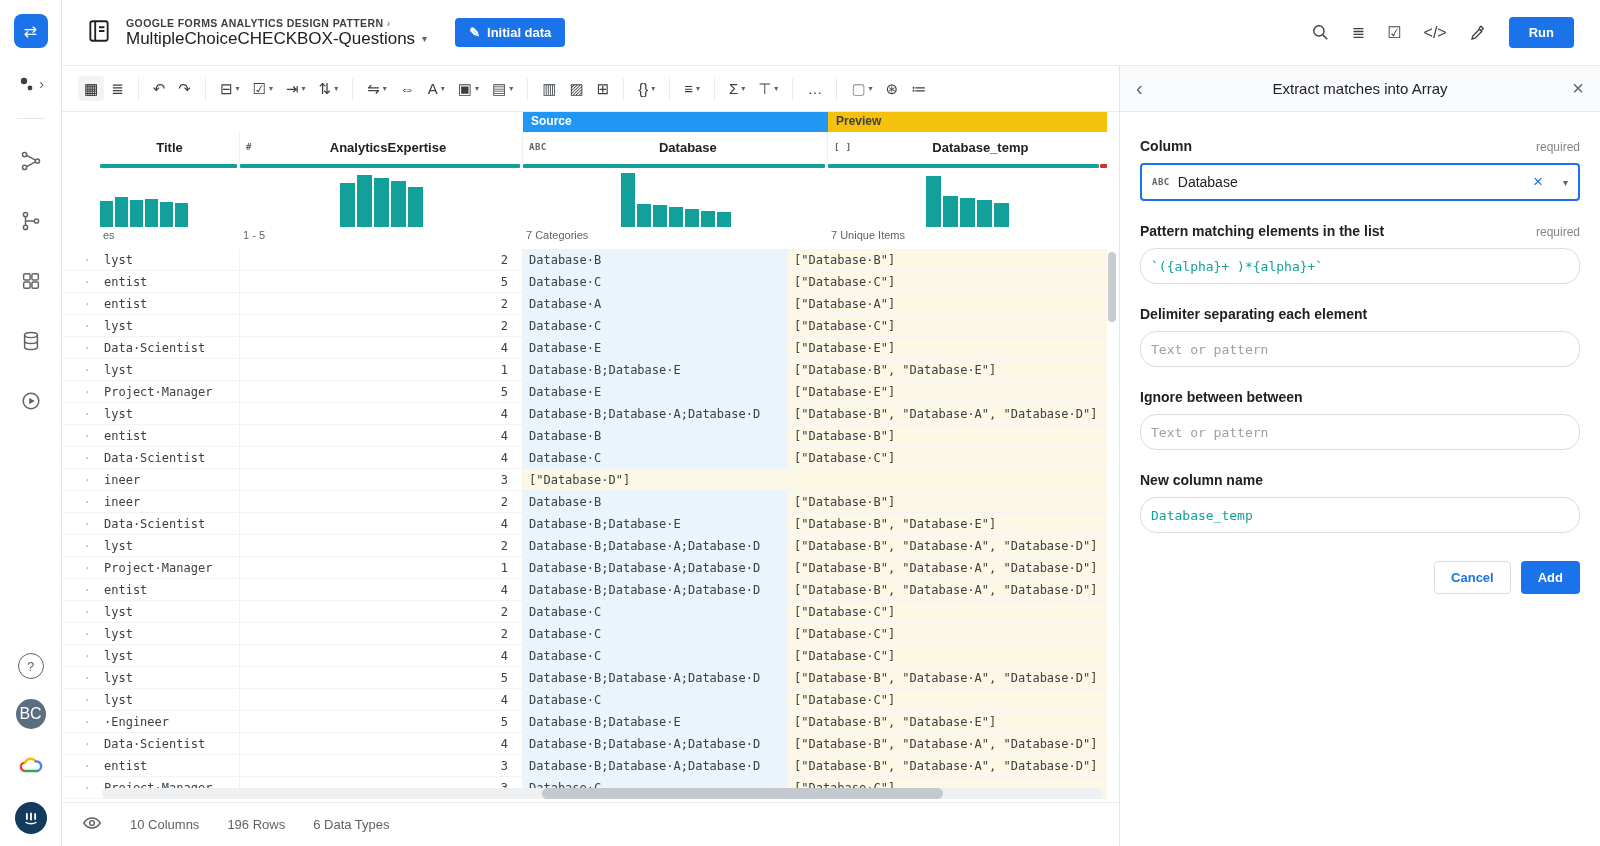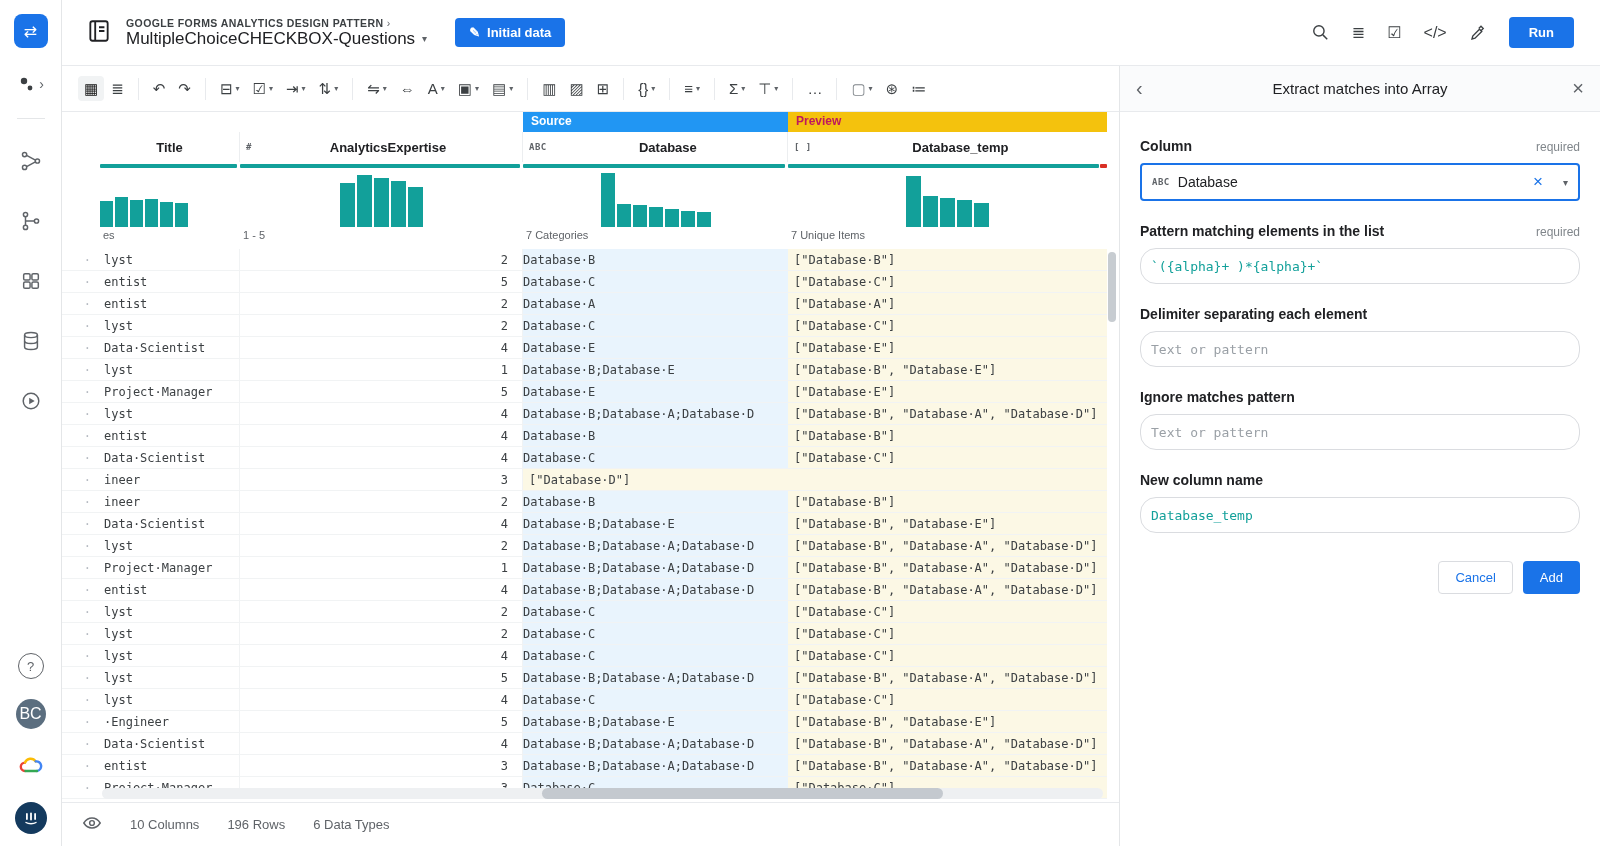--- a/index.html
+++ b/index.html
@@ -51,26 +51,26 @@
   .tb-btn.active{ color:#111; background:#f1f3f4;}
   .tb-btn.muted{ color:#80868b;}
   .tb-caret{ font-size:8px; color:#5f6368; margin-left:3px;}
   .tb-sep{ width:1px; height:22px; background:#e8eaed; margin:0 7px; flex-shrink:0;}
 
   
   #grid{ flex:1; position:relative; overflow:hidden; padding-right:12px; display:flex; flex-direction:column;}
   .w-gutter{ width:38px; flex-shrink:0;}
   .w-title{ width:140px; flex-shrink:0;}
   .w-num{ width:283px; flex-shrink:0;}
-  .w-src{ width:265px; flex-shrink:0;}
+  .w-src{ width:305px; flex-shrink:0;}
   .w-prev{ flex:1; min-width:0;}
   .tag-row{ display:flex; height:20px; flex-shrink:0;}
   .tag{ font-size:12px; font-weight:700; padding:2px 8px; white-space:nowrap; overflow:hidden; cursor:pointer;}
   .tag-source{ background:var(--src-tag); color:#fff;}
-  .tag-preview{ background:var(--prev-tag); color:#be185d;}
+  .tag-preview{ background:var(--prev-tag); color:#404040;}
   .name-row{ display:flex; height:30px; align-items:stretch; flex-shrink:0;}
   .name-cell{ display:flex; align-items:center; border-right:1px solid #eceef0; font-size:13px; font-weight:700; color:#202124; overflow:hidden; cursor:pointer;}
   .type-ic{ font-size:9px; font-weight:700; color:#5f6368; margin:0 2px 0 6px; letter-spacing:.5px; font-family:"DejaVu Sans Mono",monospace;}
   .name-center{ flex:1; text-align:center; white-space:nowrap; overflow:hidden;}
   .quality-row{ display:flex; height:7px; align-items:center; flex-shrink:0;}
   .q-cell{ padding-right:3px; display:flex;}
   .q-bar{ height:4px; background:var(--teal); border-radius:1px; flex:1; display:flex;}
   .q-red{ width:7px; height:4px; background:var(--red); margin-left:1px; border-radius:1px;}
   .hist-row{ display:flex; height:60px; align-items:flex-end; flex-shrink:0;}
   .hist{ display:flex; align-items:flex-end; gap:2px; height:100%; padding:2px 0; cursor:pointer;}
@@ -80,21 +80,21 @@
   .hist[data-col="database"] .bar{ width:14px;}
   .hist[data-col="database_temp"] .bar{ width:15px;}
   .stats-row{ display:flex; height:20px; font-size:11px; color:#5f6368; flex-shrink:0;}
   .stat-cell{ padding-left:3px; white-space:nowrap; overflow:hidden;}
   #rows{ flex:1; overflow:hidden;}
   .row{ display:flex; height:22px; border-bottom:1px solid #f1f3f4; font-family:"DejaVu Sans Mono",monospace; font-size:12px; color:#3c4043;}
   .cell{ display:flex; align-items:center; overflow:hidden; white-space:nowrap;}
   .cell.gutter{ width:38px; justify-content:flex-end; padding-right:9px; color:#b6bbc2; flex-shrink:0;}
   .cell.c-title{ width:140px; padding-left:4px; border-right:1px solid #f1f3f4; flex-shrink:0;}
   .cell.c-num{ width:283px; justify-content:flex-end; padding-right:14px; border-right:1px solid #f1f3f4; flex-shrink:0;}
-  .cell.c-src{ width:265px; background:var(--src-bg); flex-shrink:0;}
+  .cell.c-src{ width:265px; padding-left:6px; background:var(--src-bg); flex-shrink:0;}
   .cell.c-prev{ flex:1; min-width:0; padding-left:6px; background:var(--prev-bg);}
   #hscroll{ position:absolute; left:40px; right:16px; bottom:3px; height:11px; background:#eef0f2; border-radius:6px;}
   #hscroll .thumb{ position:absolute; left:44%; width:40%; top:0; height:11px; background:#c4c9cf; border-radius:6px; cursor:pointer;}
   #vscroll-thumb{ position:absolute; top:140px; right:3px; width:8px; height:70px; background:#c7ccd1; border-radius:4px; cursor:pointer;}
 
   
   #statusbar{ height:44px; border-top:1px solid #e8eaed; display:flex; align-items:center; gap:28px; padding:0 20px; font-size:13px; color:#5f6368; flex-shrink:0;}
   #statusbar svg{ stroke:#5f6368; fill:none; stroke-width:1.6;}
 
   
@@ -106,21 +106,21 @@
   .panel-body{ padding:4px 20px 0; overflow:hidden;}
   .lbl-row{ display:flex; justify-content:space-between; align-items:baseline; margin:22px 0 9px; font-size:14px; font-weight:700; color:#202124;}
   .req{ font-size:12px; color:#80868b; font-weight:400;}
   .select-box{ height:38px; border:2px solid var(--accent); border-radius:4px; display:flex; align-items:center; padding:0 10px; gap:8px; font-size:14px; cursor:pointer;}
   .badge-abc{ font-size:9px; font-weight:700; color:#5f6368; letter-spacing:.5px; font-family:"DejaVu Sans Mono",monospace;}
   .clear-x{ margin-left:auto; color:var(--accent); font-size:17px; cursor:pointer;}
   .sel-caret{ color:#5f6368; font-size:10px; margin-left:12px; cursor:pointer;}
   .f-input{ width:100%; height:36px; border:1px solid #dadce0; border-radius:16px; padding:0 10px; font-family:"DejaVu Sans Mono",monospace; font-size:13px; color:var(--teal); background:#fff; outline:none;}
   .f-input::placeholder{ color:#9aa0a6;}
   .btn-row{ display:flex; justify-content:flex-end; gap:10px; margin-top:28px;}
-  .btn{ border-radius:4px; font-size:13px; font-weight:400; padding:8px 16px; border:1px solid transparent; cursor:pointer; font-family:inherit;}
+  .btn{ border-radius:4px; font-size:13px; font-weight:700; padding:8px 16px; border:1px solid transparent; cursor:pointer; font-family:inherit;}
   .btn-cancel{ background:#fff; border-color:#dadce0; color:var(--accent);}
   .btn-add{ background:var(--accent); color:#fff;}
 </style>
 </head>
 <body>
 
 <div id="app">
 
   <aside id="sidebar">
     <div class="sb-logo">
@@ -652,21 +652,21 @@
             <span class="req">required</span>
           </div>
           <input class="f-input" value="`({alpha}+ )*{alpha}+`" style="">
 
           <div class="lbl-row">
               <span>Delimiter separating each element</span>
             </div>
           <input class="f-input" placeholder="Text or pattern" style="">
 
           <div class="lbl-row">
-              <span>Ignore matches pattern</span>
+              <span>Ignore between between</span>
             </div>
           <input class="f-input" placeholder="Text or pattern" style="">
 
           <div class="lbl-row">
               <span>New column name</span>
             </div>
           <input class="f-input" value="Database_temp" style="">
 
           <div class="btn-row">
             <button class="btn btn-cancel">Cancel</button>

